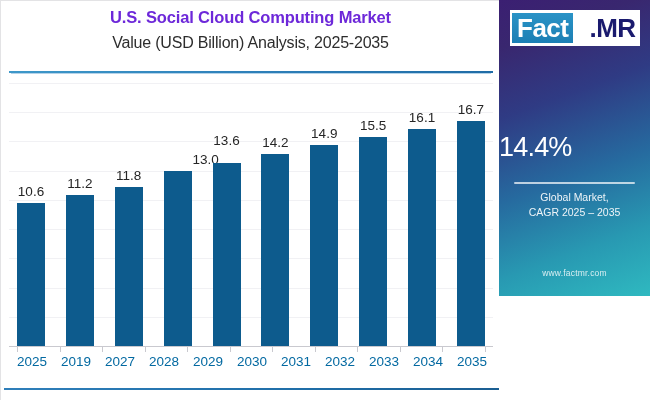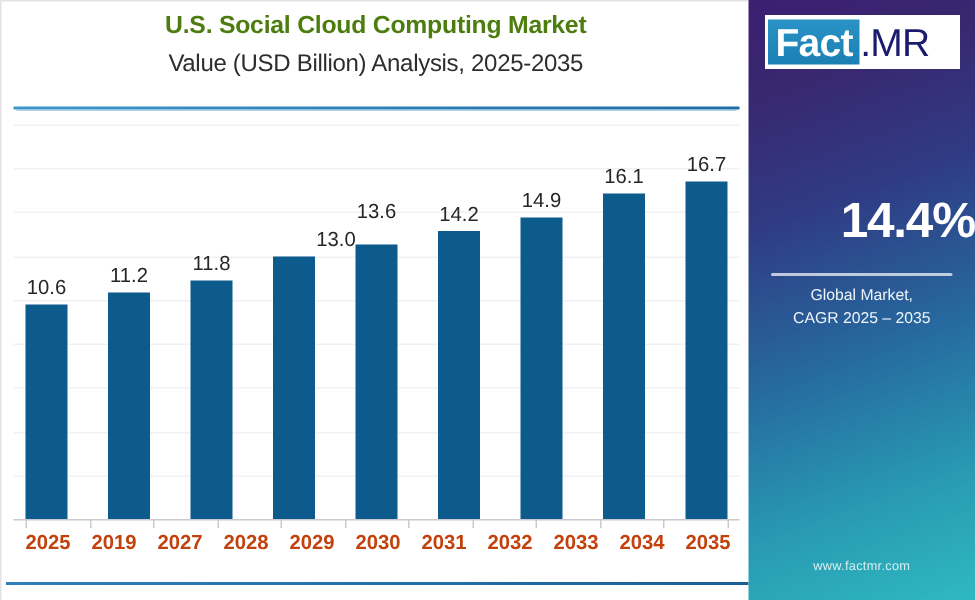--- a/index.html
+++ b/index.html
@@ -41,21 +41,21 @@
   .title-block {
     position: absolute;
     left: 0;
     top: 6px;
     width: 499px;
     text-align: center;
   }
   .chart-title {
     font-size: 16.5px;
     font-weight: bold;
-    color: #4d7c0f;
+    color: #6d28d9;
     letter-spacing: -0.15px;
     margin: 0;
     line-height: 20px;
   }
   .chart-subtitle {
     font-size: 16px;
     font-weight: normal;
     color: #2d2d2d;
     margin: 0;
     margin-top: 6px;
@@ -163,33 +163,32 @@
     width: 484px;
     display: flex;
     justify-content: space-between;
     padding: 0 8px;
     box-sizing: border-box;
   }
   .x-label {
     width: 28px;
     text-align: left;
     font-size: 13.5px;
-    color: #c2410c;
+    color: #0369a1;
     line-height: 16px;
     white-space: nowrap;
-    font-weight: bold;
   }
 
   
   .right-panel {
     position: absolute;
     left: 499px;
     top: 0;
     width: 151px;
-    height: 400px;
+    height: 296px;
     background: linear-gradient(160deg,
                 #3b1f72 0%,
                 #39276f 14%,
                 #2f3b84 34%,
                 #266a9f 58%,
                 #2899b2 80%,
                 #2fb9c0 100%);
     overflow: hidden;
   }
   .logo-wrap {
@@ -209,35 +208,35 @@
     color: #ffffff;
     font-size: 26px;
     font-weight: bold;
     line-height: 30px;
     padding: 0 5px;
     letter-spacing: -0.5px;
   }
   .logo-mr {
     color: #1a1a6e;
     font-size: 26px;
-    font-weight: normal;
+    font-weight: bold;
     line-height: 30px;
     letter-spacing: -0.5px;
-    padding-left: 0;
+    padding-left: 16px;
   }
 
   .cagr-value {
     position: absolute;
     left: 0;
     top: 128px;
     width: 151px;
-    text-align: right;
+    text-align: left;
     color: #ffffff;
-    font-size: 33px;
-    font-weight: bold;
+    font-size: 27px;
+    font-weight: normal;
     letter-spacing: -0.8px;
     line-height: 38px;
   }
   .cagr-rule {
     position: absolute;
     left: 15px;
     top: 182px;
     width: 121px;
     height: 2px;
     background: rgba(255,255,255,0.70);
@@ -312,20 +311,24 @@
             <div class="bar-value" style="bottom: 198px;">13.6</div>
             <div class="bar-rect" style="height: 183px; background: rgb(13, 91, 141);"></div>
           </div>
           <div class="bar-col">
             <div class="bar-value" style="bottom: 196px; margin-top: 12px;">14.2</div>
             <div class="bar-rect" style="height: 192px; background: rgb(13, 91, 141);"></div>
           </div>
           <div class="bar-col">
             <div class="bar-value" style="bottom: 205px;">14.9</div>
             <div class="bar-rect" style="height: 201px; background: rgb(13, 91, 141);"></div>
+          </div>
+          <div class="bar-col">
+            <div class="bar-value" style="bottom: 213px;">15.5</div>
+            <div class="bar-rect" style="height: 209px; background: rgb(13, 91, 141);"></div>
           </div>
           <div class="bar-col">
             <div class="bar-value" style="bottom: 221px;">16.1</div>
             <div class="bar-rect" style="height: 217px; background: rgb(13, 91, 141);"></div>
           </div>
           <div class="bar-col">
             <div class="bar-value" style="bottom: 229px; text-align: right;">16.7</div>
             <div class="bar-rect" style="height: 225px; background: rgb(13, 91, 141);"></div>
           </div>
         </div>

